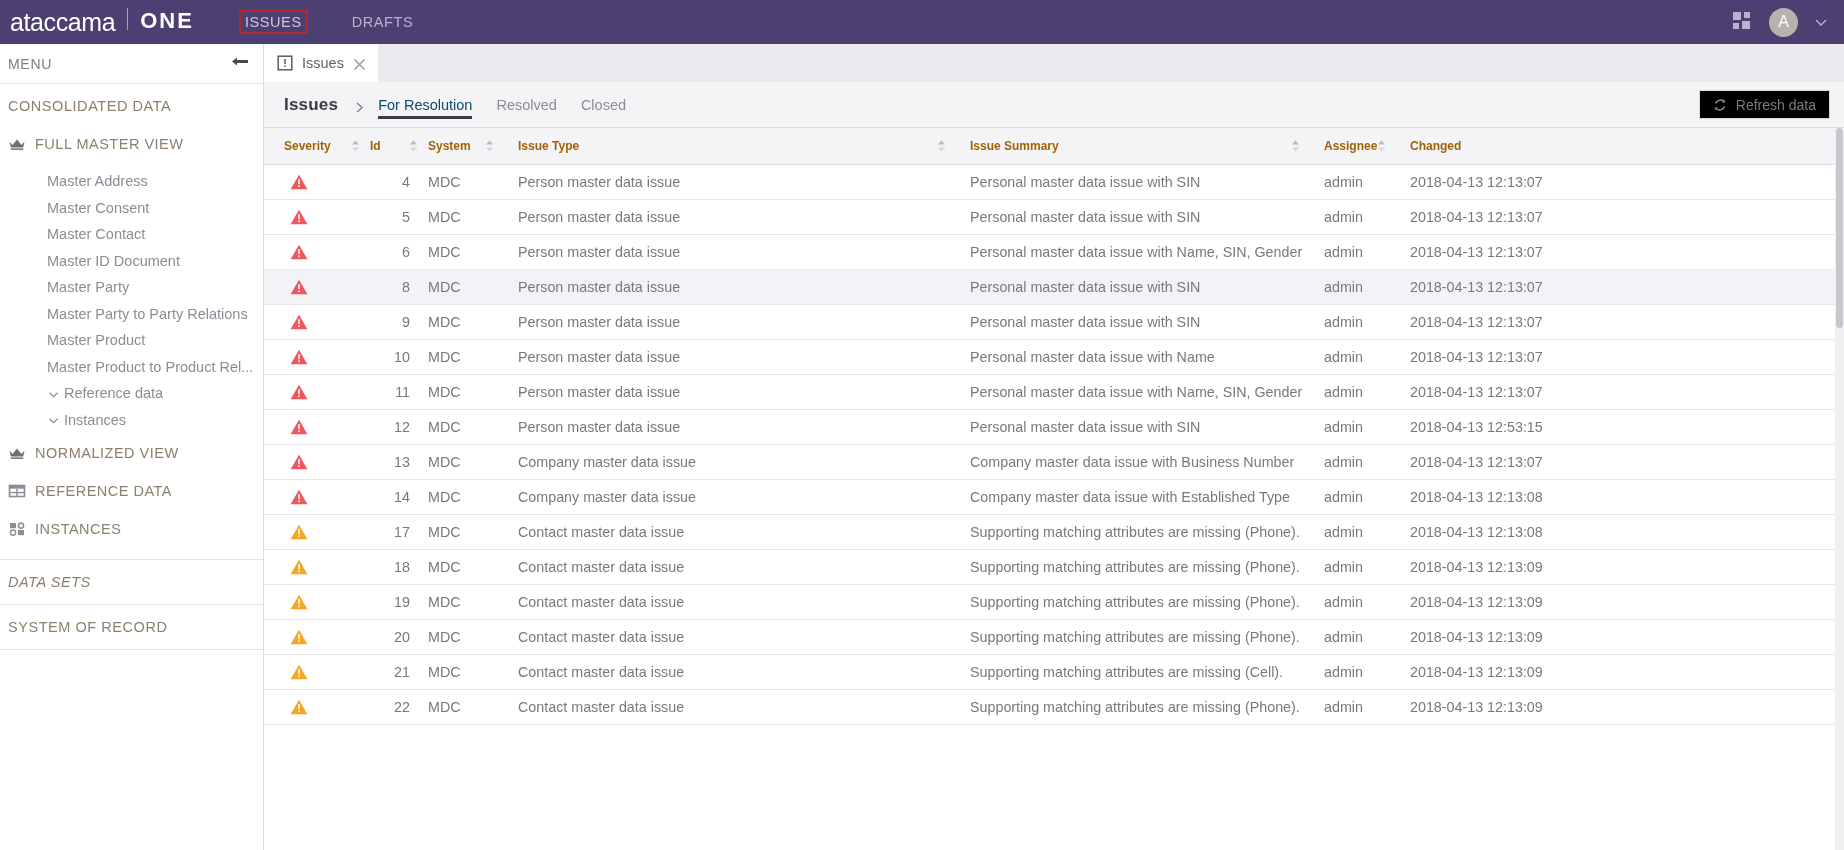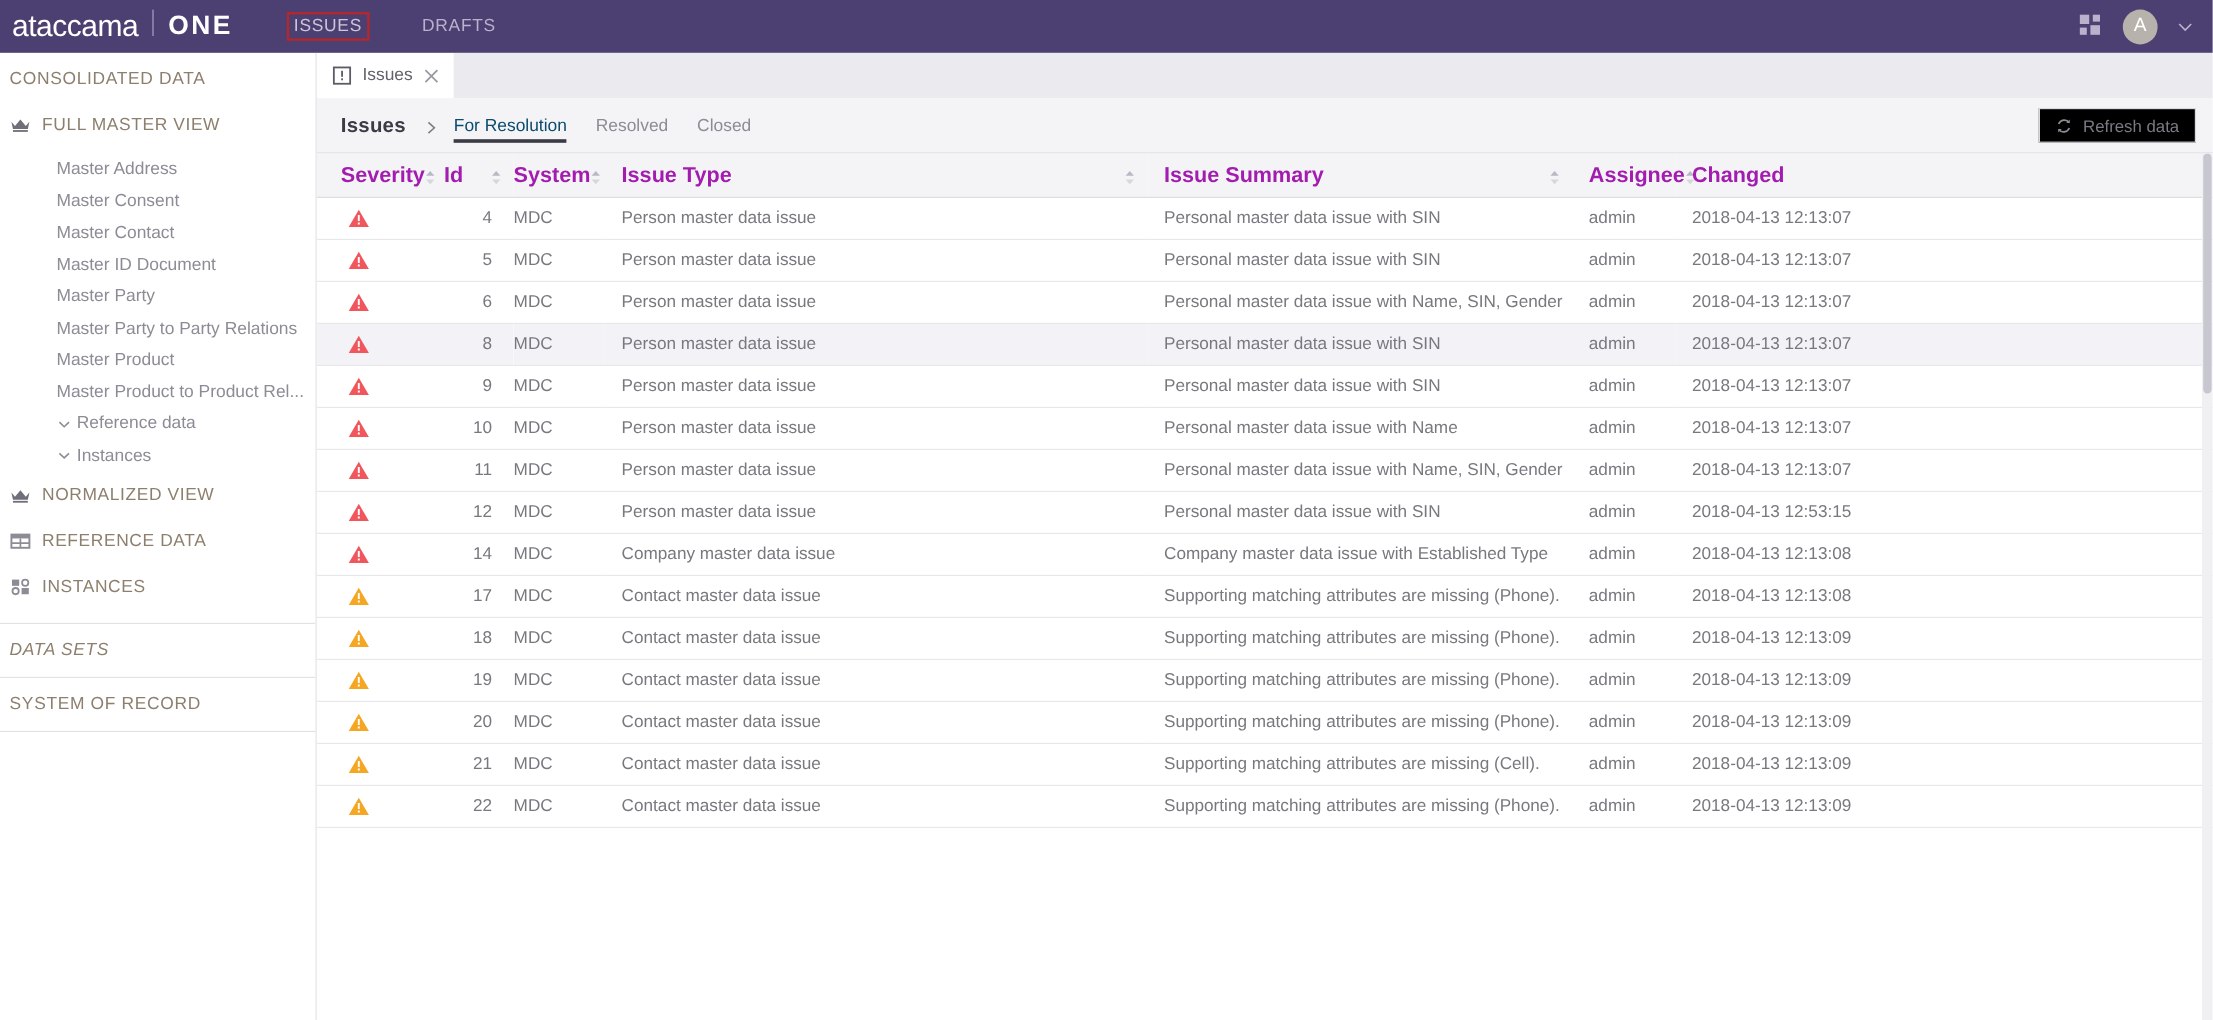--- a/index.html
+++ b/index.html
@@ -211,23 +211,23 @@
     cursor: pointer;
   }
   .refresh-btn .ic { width: 14px; height: 14px; flex:0 0 14px; }
 
   
   .tablewrap { flex: 1; overflow: hidden; position: relative; background:#fff; }
   table { width: 100%; border-collapse: collapse; table-layout: fixed; }
   thead th {
     background: #f4f4f7;
     height: 36px;
-    font-size: 18px;
+    font-size: 12px;
     font-weight: 700;
-    color: #a21caf;
+    color: #a16207;
     text-align: center;
     border-bottom: 1px solid #dcdce1;
     padding: 0;
     vertical-align: middle;
   }
   .th-inner { display: flex; align-items: center; height: 36px; }
   .th-label { white-space: nowrap; }
   .sorter { width: 9px; height: 14px; flex: 0 0 9px; margin-left: auto; margin-right: 10px; cursor: pointer; }
 
   tbody td {
@@ -308,20 +308,28 @@
         <path d="M2 5 L7 10 L12 5" stroke="#b9b2cc" stroke-width="1.4" fill="none"></path>
       </svg>
     </span>
   </div>
 </div>
 
 <div class="page">
 
   <div class="sidebar">
 
+    <div class="menu-head">
+      <span class="menu-title">MENU</span>
+      <span class="collapse-icon">
+        <svg viewBox="0 0 18 14" width="18" height="14">
+          <path d="M17 3 L6 3 L6 0.5 L1 4.5 L6 8.5 L6 6 L17 6 Z" fill="#4a4a55"></path>
+        </svg>
+      </span>
+    </div>
 
     <div class="side-section">
       <div class="section-title">CONSOLIDATED DATA</div>
 
       <div class="group-row">
         <span class="glyph">
           <svg viewBox="0 0 18 18" width="18" height="18">
             <path d="M1.5 6.5 L4.5 10 L9 4.5 L13.5 10 L16.5 6.5 L15.2 12.5 L2.8 12.5 Z" fill="#6f6f79"></path>
             <rect x="2.8" y="13.4" width="12.4" height="1.5" fill="#6f6f79"></rect>
           </svg>
@@ -625,20 +633,33 @@
               <td class="c-sum">Personal master data issue with SIN</td>
               <td class="c-asg">admin</td>
               <td class="c-chg">2018-04-13 12:53:15</td>
             </tr>
             <tr>
               <td class="c-sev sev-cell"><span><svg viewBox="0 0 18 16" width="18" height="16">
                     <path d="M9 0.8 L17.4 15.2 L0.6 15.2 Z" fill="#f0565c"></path>
                     <rect x="8.2" y="5.2" width="1.6" height="5" fill="#ffffff"></rect>
                     <rect x="8.2" y="11.4" width="1.6" height="1.7" fill="#ffffff"></rect>
                   </svg></span></td>
+              <td class="c-id num-cell">13</td>
+              <td class="c-sys">MDC</td>
+              <td class="c-type">Company master data issue</td>
+              <td class="c-sum">Company master data issue with Business Number</td>
+              <td class="c-asg">admin</td>
+              <td class="c-chg">2018-04-13 12:13:07</td>
+            </tr>
+            <tr>
+              <td class="c-sev sev-cell"><span><svg viewBox="0 0 18 16" width="18" height="16">
+                    <path d="M9 0.8 L17.4 15.2 L0.6 15.2 Z" fill="#f0565c"></path>
+                    <rect x="8.2" y="5.2" width="1.6" height="5" fill="#ffffff"></rect>
+                    <rect x="8.2" y="11.4" width="1.6" height="1.7" fill="#ffffff"></rect>
+                  </svg></span></td>
               <td class="c-id num-cell">14</td>
               <td class="c-sys">MDC</td>
               <td class="c-type">Company master data issue</td>
               <td class="c-sum">Company master data issue with Established Type</td>
               <td class="c-asg">admin</td>
               <td class="c-chg">2018-04-13 12:13:08</td>
             </tr>
             <tr>
               <td class="c-sev sev-cell"><span><svg viewBox="0 0 18 16" width="18" height="16">
                     <path d="M9 0.8 L17.4 15.2 L0.6 15.2 Z" fill="#f5a623"></path>

